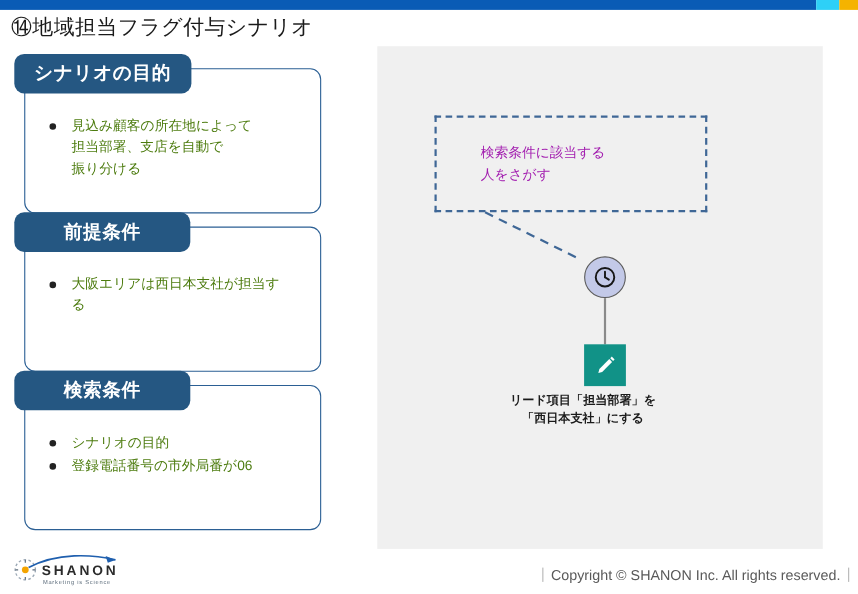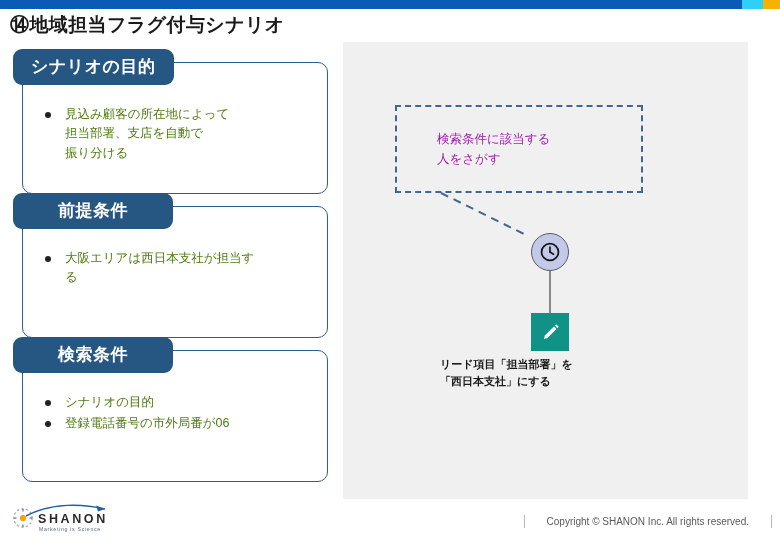--- a/index.html
+++ b/index.html
@@ -30,31 +30,31 @@
   .topbar .seg-main  { flex: 0 0 742px; background: #0a5bb5; }
   .topbar .seg-cyan  { flex: 0 0 21px;  background: #2ed0f7; }
   .topbar .seg-amber { flex: 1 1 auto;  background: #f5b300; }
 
   
   .slide-title {
     position: absolute;
     left: 10px; top: 12px;
     width: 520px;
     font-size: 19px;
-    font-weight: bold;
+    font-weight: normal;
     letter-spacing: .4px;
     color: #1a1a1a;
     white-space: nowrap;
   }
 
   
   .card {
     position: absolute;
     left: 22px;
-    width: 306px;
+    width: 270px;
     border: 1.4px solid #2b5f94;
     border-radius: 10px;
     background: #ffffff;
     box-sizing: border-box;
   }
   #card-0 { top: 62px;  height: 132px; }
   #card-1 { top: 206px; height: 132px; }
   #card-2 { top: 350px; height: 132px; }
 
   .card-header {
@@ -159,43 +159,43 @@
     left: 531px; top: 313px;
     width: 38px; height: 38px;
     background: #119287;
     display: flex;
     align-items: center;
     justify-content: center;
   }
 
   .node-caption {
     position: absolute;
-    left: 440px; top: 356px;
+    left: 400px; top: 356px;
     width: 260px;
-    text-align: left;
+    text-align: center;
     font-size: 11px;
     font-weight: bold;
     line-height: 1.5;
     color: #1a1a1a;
     white-space: pre-line;
   }
 
   
   .footer-logo {
     position: absolute;
     left: 8px; top: 502px;
     width: 112px; height: 32px;
   }
   .copyright-wrap {
     position: absolute;
     right: 8px; top: 515px;
     display: flex;
     align-items: center;
-    gap: 22px;
-    font-size: 10px;
+    gap: 7px;
+    font-size: 13px;
     color: #5a5a5a;
   }
   .copyright-wrap .vrule {
     display: inline-block;
     width: 1px; height: 13px;
     background: #b5b5b5;
   }
 </style>
 </head>
 <body>

